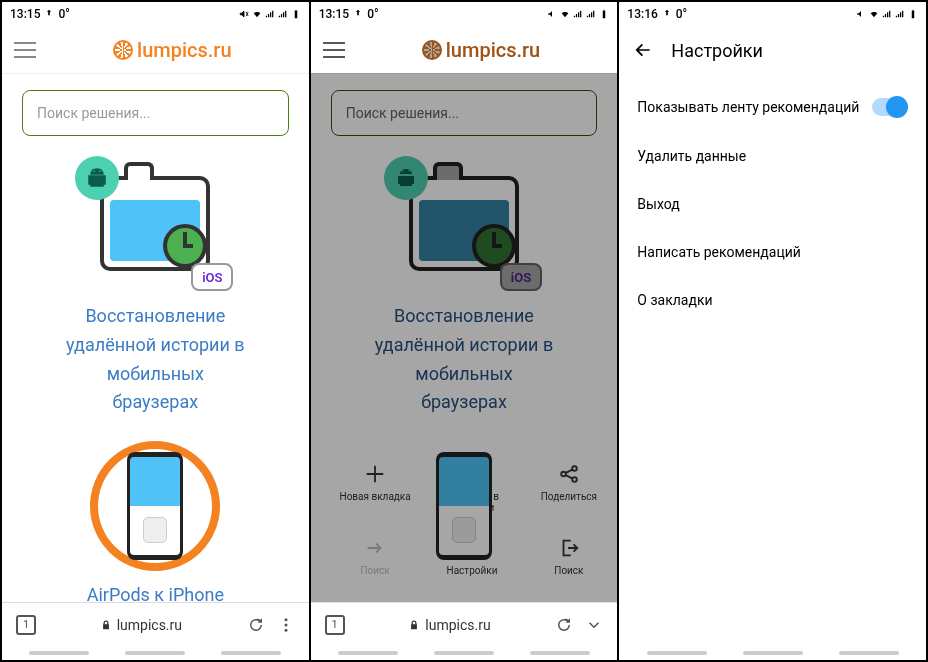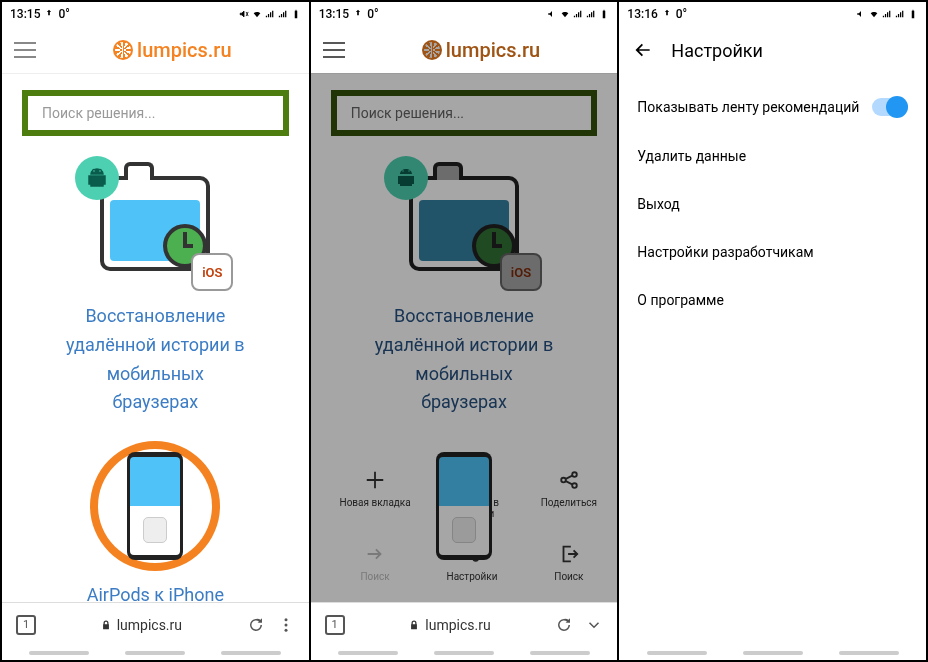--- a/index.html
+++ b/index.html
@@ -11,54 +11,54 @@
 .sig-icon { width: 10px; height: 10px; fill: #000; }
 
 .app-header { height: 48px; border-bottom: 1px solid #eee; display: flex; align-items: center; padding: 0 12px; gap: 12px; }
 .hamburger { width: 22px; height: 16px; display: flex; flex-direction: column; justify-content: space-between; cursor: pointer; }
 .hamburger span { height: 2px; background: #888; }
 .logo { display: flex; align-items: center; gap: 4px; color: #f58220; font-size: 20px; font-weight: 500; flex: 1; justify-content: center; }
 .logo-icon { width: 20px; height: 20px; border-radius: 50%; background: #f58220; position: relative; }
 .logo-icon::before { content: ''; position: absolute; inset: 2px; border-radius: 50%; background: repeating-conic-gradient(#f58220 0deg 20deg, #fff 20deg 40deg); }
 
 .content { flex: 1; overflow: hidden; padding: 16px 20px; position: relative; }
-.search-box { width: 100%; height: 46px; border: 6px solid #4d7c0f; border-radius: 0; padding: 0 14px; font-size: 14px; color: #999; display: flex; align-items: center; }
+.search-box { width: 100%; height: 46px; border: 1px solid #4d7c0f; border-radius: 8px; padding: 0 14px; font-size: 14px; color: #999; display: flex; align-items: center; }
 
 .illustration { display: flex; justify-content: center; margin: 30px 0 16px; }
 .browser-illus { width: 140px; height: 120px; position: relative; }
 .android-badge { width: 44px; height: 44px; border-radius: 50%; background: #4dd0b1; position: absolute; top: -10px; left: -10px; z-index: 2; display: flex; align-items: center; justify-content: center; }
 .android-badge svg { width: 24px; height: 24px; fill: #0a5c4c; }
 .browser-window { width: 110px; height: 95px; border: 4px solid #333; border-radius: 10px; position: absolute; top: 10px; left: 15px; }
 .browser-tab { position: absolute; top: -18px; left: 20px; width: 30px; height: 18px; border: 4px solid #333; border-bottom: none; border-radius: 6px 6px 0 0; background: #fff; }
 .browser-content { position: absolute; top: 20px; left: 6px; right: 6px; bottom: 6px; background: #4fc3f7; border-radius: 4px; }
 .clock-badge { width: 44px; height: 44px; border-radius: 50%; background: #4caf50; position: absolute; bottom: 18px; right: 18px; border: 4px solid #333; }
 .clock-badge::after { content: ''; position: absolute; top: 4px; left: 16px; width: 4px; height: 14px; background: #333; }
 .clock-badge::before { content: ''; position: absolute; top: 16px; left: 16px; width: 10px; height: 4px; background: #333; }
-.ios-badge { position: absolute; bottom: -5px; right: -8px; width: 42px; height: 38px; border: 2px solid #999; border-radius: 8px; background: #fff; display: flex; align-items: center; justify-content: center; font-size: 13px; font-weight: 600; color: #c2410c; }
+.ios-badge { position: absolute; bottom: -5px; right: -8px; width: 42px; height: 28px; border: 2px solid #999; border-radius: 8px; background: #fff; display: flex; align-items: center; justify-content: center; font-size: 13px; font-weight: 600; color: #6d28d9; }
 
 .article-link { text-align: center; color: #3b7cc4; font-size: 18px; line-height: 1.6; padding: 0 20px; }
 
 .airpods-illus { width: 130px; height: 130px; border-radius: 50%; background: #f58220; margin: 24px auto 10px; position: relative; display: flex; align-items: center; justify-content: center; }
 .airpods-illus::before { content: ''; position: absolute; inset: 8px; border-radius: 50%; background: #fff; }
 .iphone-mock { width: 56px; height: 108px; background: #222; border-radius: 8px; position: relative; z-index: 1; padding: 5px 3px; }
 .iphone-screen { width: 100%; height: 100%; background: linear-gradient(#4fc3f7 50%, #fff 50%); border-radius: 4px; position: relative; }
 .airpod-case { position: absolute; bottom: 12px; left: 50%; transform: translateX(-50%); width: 24px; height: 26px; background: #eee; border-radius: 5px; border: 1px solid #ccc; }
 
 .bottom-bar { height: 44px; border-top: 1px solid #ddd; display: flex; align-items: center; padding: 0 14px; gap: 12px; background: #fff; }
 .tab-count { width: 20px; height: 20px; border: 2px solid #555; border-radius: 3px; display: flex; align-items: center; justify-content: center; font-size: 11px; color: #555; }
 .url-area { flex: 1; display: flex; align-items: center; justify-content: center; gap: 6px; font-size: 14px; color: #333; }
 .lock-icon { width: 10px; height: 12px; fill: #333; }
 .reload-icon, .menu-dots { width: 18px; height: 18px; fill: #555; }
 
 .nav-handle { height: 14px; display: flex; justify-content: center; gap: 36px; align-items: center; background: #fff; }
 .nav-handle span { width: 60px; height: 4px; background: #ccc; border-radius: 2px; }
 
 
 .overlay { position: absolute; inset: 0; background: rgba(0,0,0,0.35); }
-.bottom-sheet { position: absolute; bottom: 0; left: 16px; right: 0; background: #fff; border-radius: 14px 14px 0 0; padding: 16px 0 8px; }
+.bottom-sheet { position: absolute; bottom: 0; left: 16px; right: 0; background: #fff; border-radius: 14px 14px 0 0; padding: 16px 0 14px; }
 .sheet-row { display: flex; justify-content: space-around; padding: 12px 0; }
 .sheet-item { display: flex; flex-direction: column; align-items: center; gap: 6px; font-size: 10px; color: #333; text-align: center; width: 90px; }
 .sheet-item.disabled { color: #bbb; }
 .sheet-item svg { width: 22px; height: 22px; fill: #333; }
 .sheet-item.disabled svg { fill: #bbb; }
 
 
 .settings-header { height: 48px; display: flex; align-items: center; padding: 0 14px; gap: 18px; font-size: 18px; color: #000; }
 .back-arrow { width: 20px; height: 20px; fill: #000; }
 .settings-list { flex: 1; padding: 8px 0; }
@@ -365,24 +365,24 @@
       <span>Показывать ленту рекомендаций</span>
       <div class="toggle"></div>
     </div>
     <div class="settings-item">
       <span>Удалить данные</span>
     </div>
     <div class="settings-item">
       <span>Выход</span>
     </div>
     <div class="settings-item">
-      <span>Настройки разработчикам</span>
-    </div>
-    <div class="settings-item">
-      <span>О программе</span>
+      <span>Написать рекомендаций</span>
+    </div>
+    <div class="settings-item">
+      <span>О закладки</span>
     </div>
   </div>
 
   <div class="nav-handle">
       <span></span>
       <span></span>
       <span></span>
     </div>
 </div>
 

